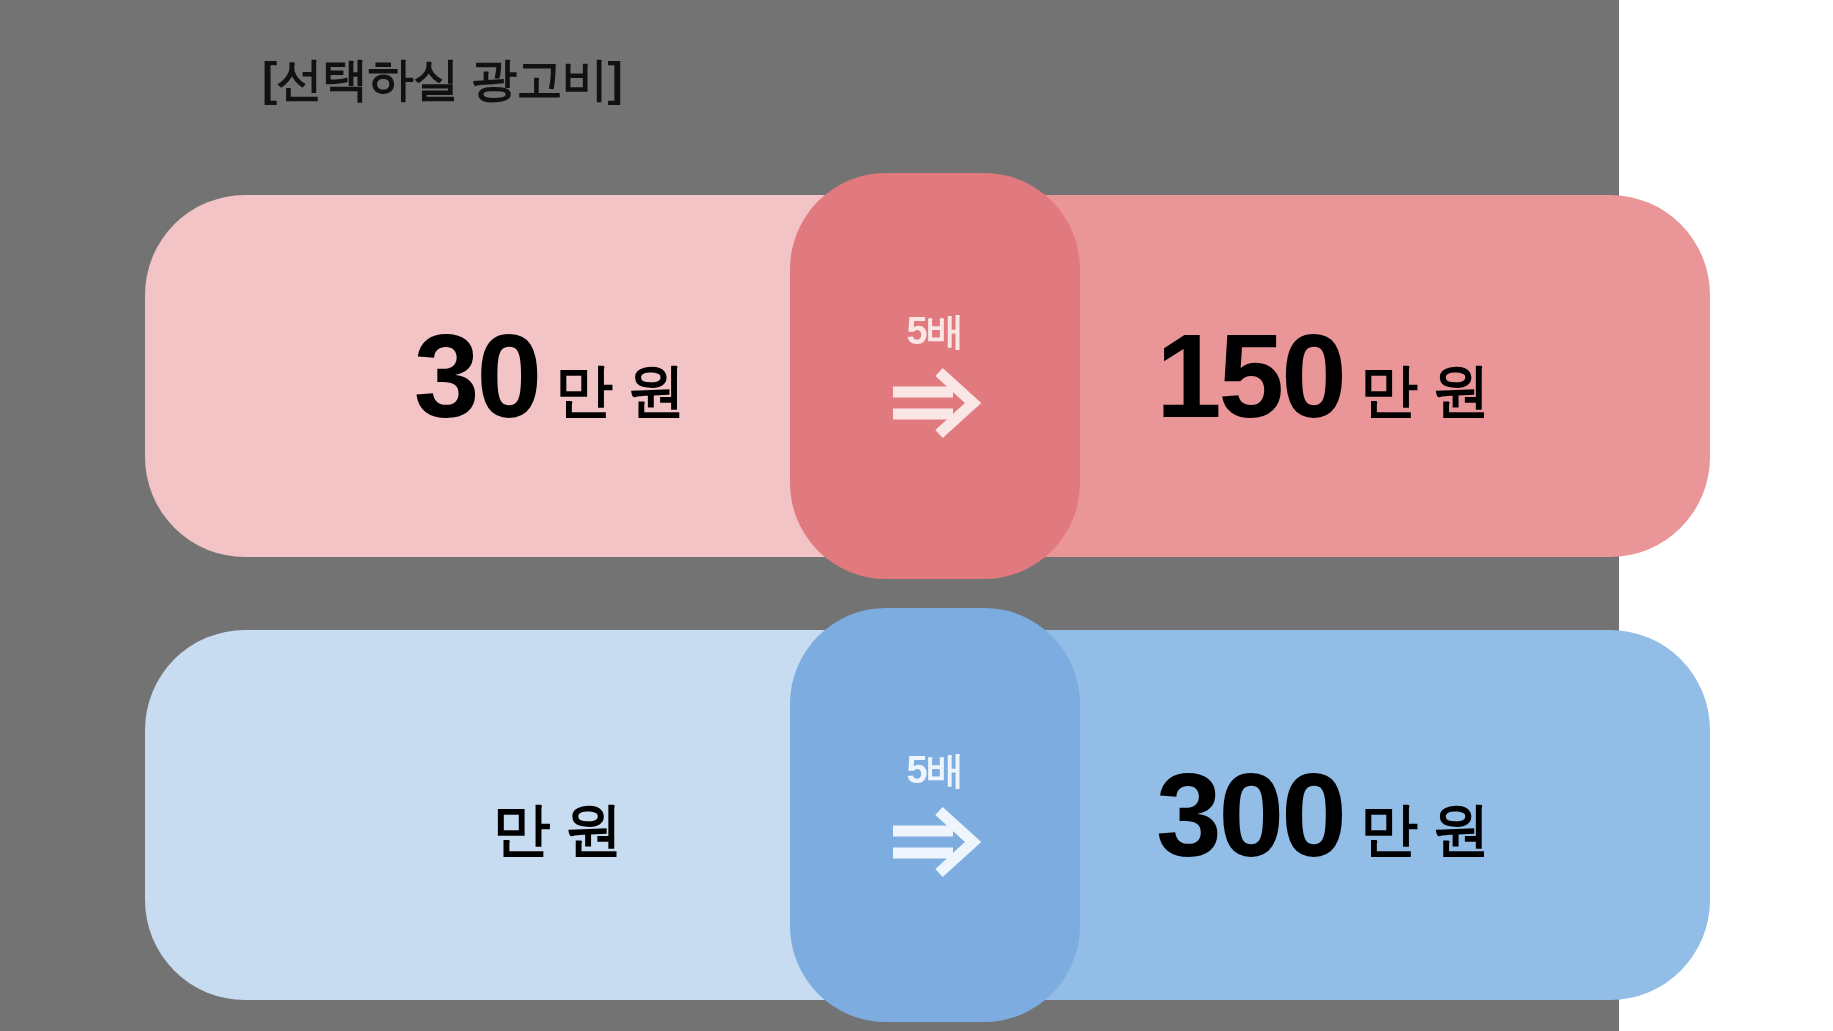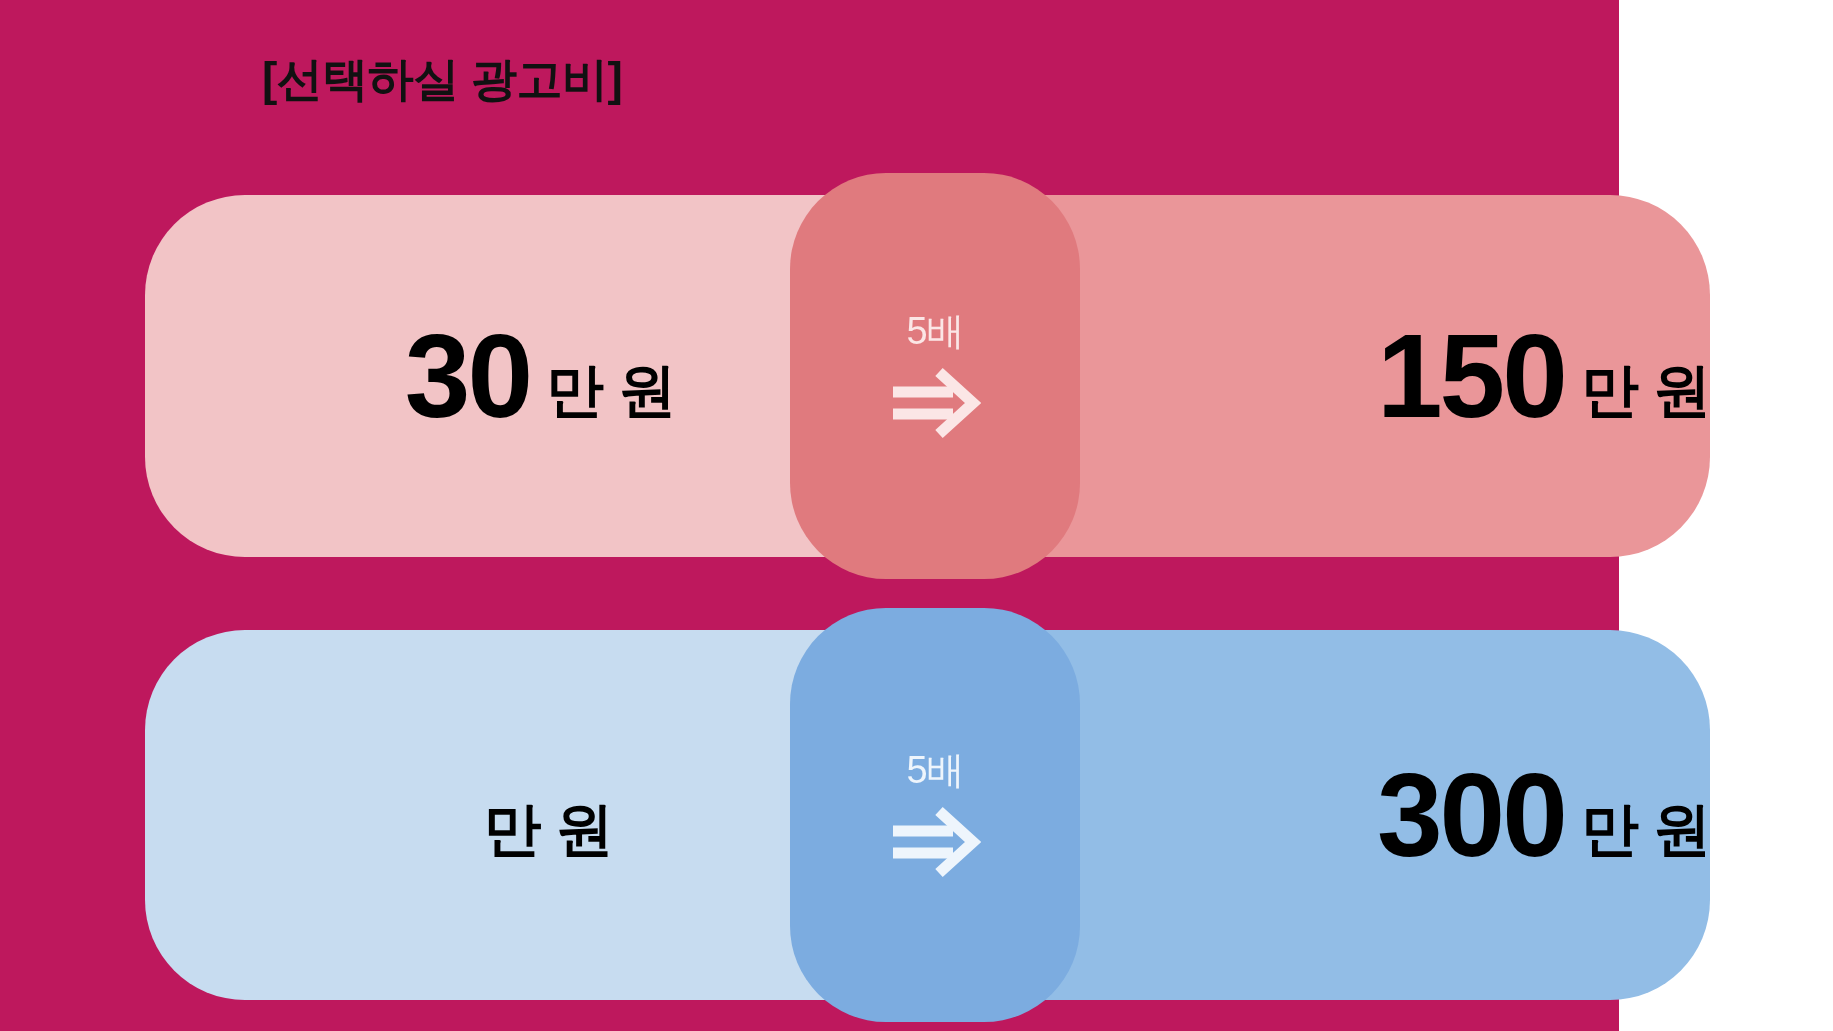--- a/index.html
+++ b/index.html
@@ -14,21 +14,21 @@
 
   body {
     font-family:"Liberation Sans","DejaVu Sans",sans-serif;
     position:relative;
   }
 
   .stage {
     position:relative;
     width:1619px;
     height:1031px;
-    background:#be185d;
+    background:#737373;
   }
 
   
   .header-row {
     position:absolute;
     top:40px;
     left:0;
     width:1833px;
     height:80px;
   }
@@ -89,22 +89,22 @@
     top:0;
     height:100%;
     display:flex;
     align-items:center;
     justify-content:center;
     color:#000000;
     white-space:nowrap;
     z-index:3;
   }
 
-  .amount.from { left:0;    width:790px; }
-  .amount.to   { left:790px; width:775px;justify-content:flex-end; }
+  .amount.from { left:9px;    width:790px; }
+  .amount.to   { left:790px; width:775px; }
 
   .amount .num {
     font-size:118px;
     font-weight:700;
     letter-spacing:-3px;
     line-height:1;
   }
 
   .amount .unit {
     font-size:58px;
@@ -130,21 +130,21 @@
     align-items:center;
     justify-content:center;
     gap:14px;
   }
 
   .bar.pink .badge { background:#e07a7e; top:-22px; height:406px; }
   .bar.blue .badge { background:#7cace0; top:-22px; height:414px; }
 
   .badge-label {
     font-size:38px;
-    font-weight:400;
+    font-weight:700;
     color:#fbe6e6;
     letter-spacing:-1px;
     line-height:1;
   }
 
   .bar.blue .badge-label { color:#eef5fc; }
 
   .badge-arrow {
     width:92px;
     height:76px;

